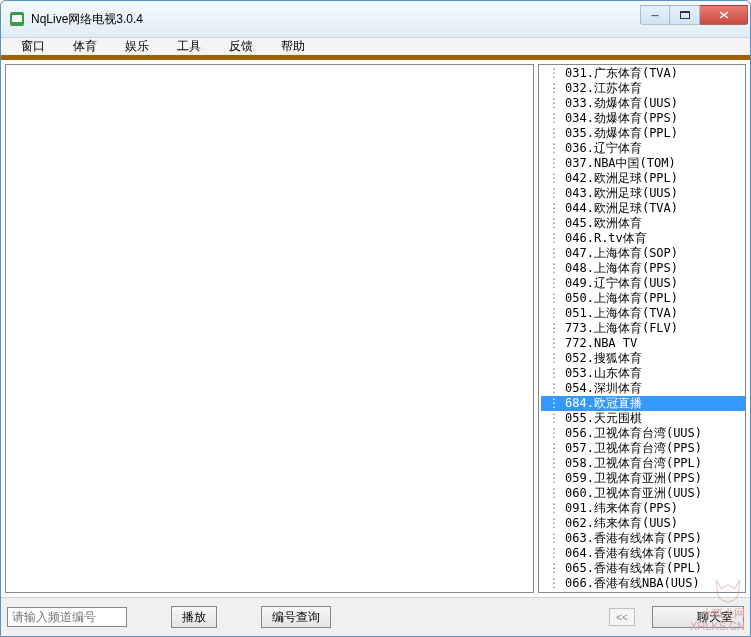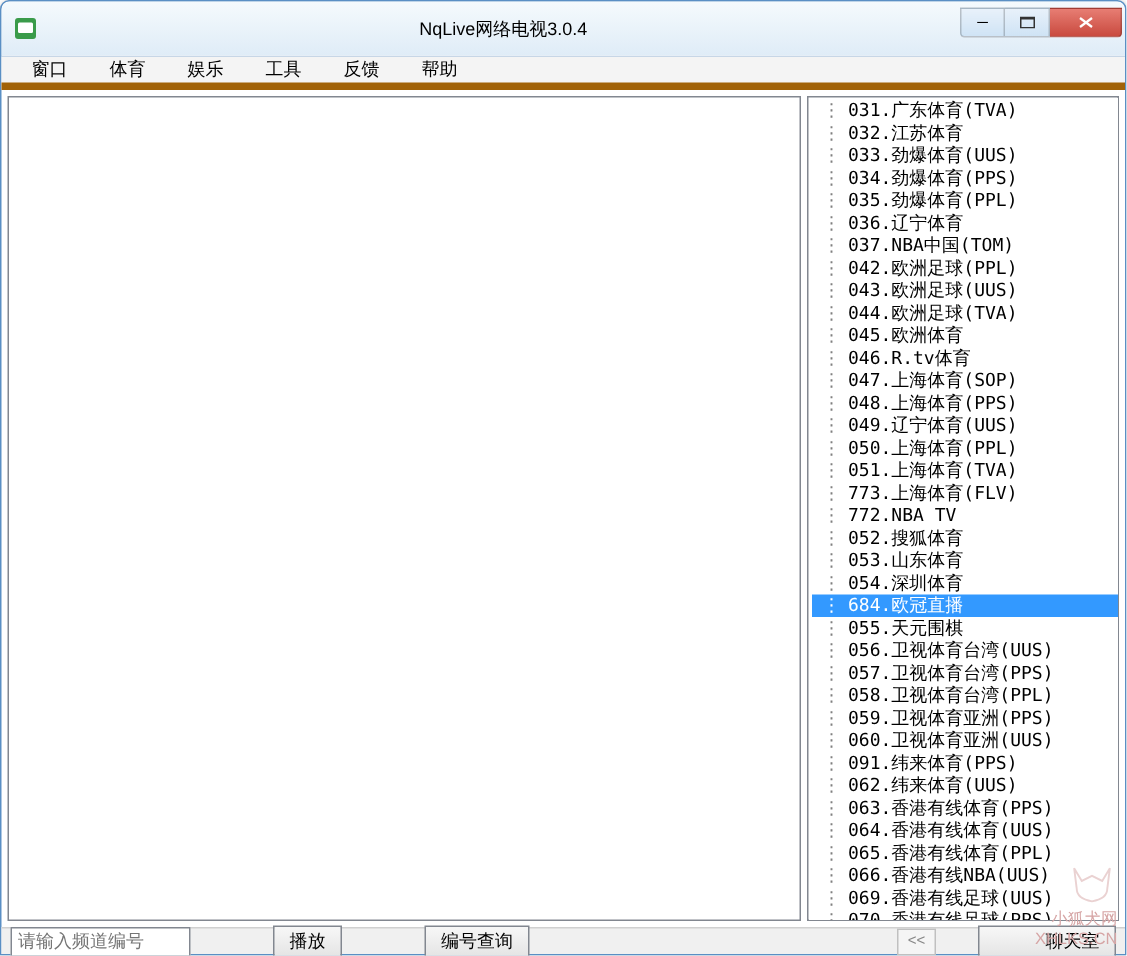--- a/index.html
+++ b/index.html
@@ -1,37 +1,37 @@
 <!DOCTYPE html>
 <html><head>
 <meta charset="utf-8">
 <style>
 * { margin: 0; padding: 0; box-sizing: border-box; }
 body { font-family: "Microsoft YaHei", "SimSun", Tahoma, sans-serif; background: #fff; width: 751px; height: 637px; overflow: hidden; position: relative; }
 .window { width: 751px; height: 637px; border: 1px solid #5a8fc4; border-radius: 6px 6px 0 0; background: #fff; display: flex; flex-direction: column; box-shadow: 0 0 3px rgba(0,0,0,0.2); }
-.titlebar { height: 37px; background: linear-gradient(#f5fafd, #dfecf7); display: flex; align-items: center; border-radius: 6px 6px 0 0; border-bottom: 1px solid #c7d6e6; text-align: center; }
+.titlebar { height: 37px; background: linear-gradient(#f5fafd, #dfecf7); display: flex; align-items: center; border-radius: 6px 6px 0 0; border-bottom: 1px solid #c7d6e6; }
 .titlebar-icon { width: 16px; height: 16px; margin: 0 6px 0 8px; }
 .titlebar-title { font-size: 12px; color: #000; flex: 1; }
 .win-controls { display: flex; height: 20px; margin-right: 2px; margin-top: -8px; }
 .win-btn { width: 30px; height: 20px; border: 1px solid rgba(0,0,0,0.2); display: flex; align-items: center; justify-content: center; font-size: 10px; cursor: pointer; }
 .win-min { background: linear-gradient(#e8f1fa, #cfe3f5); border-radius: 0 0 0 3px; }
 .win-max { background: linear-gradient(#e8f1fa, #cfe3f5); border-left: none; }
 .win-close { width: 48px; background: linear-gradient(#e77d73, #c94a3f); color: #fff; border-left: none; border-radius: 0 0 3px 0; }
 .win-min span, .win-max span { display:block; }
 .menubar { height: 22px; background: #f4f4f4; display: flex; align-items: center; padding: 0 6px; font-size: 12px; border-bottom: 5px solid #a16207; }
 .menu-item { padding: 2px 14px; cursor: pointer; }
 .content { flex: 1; display: flex; padding: 4px; gap: 4px; overflow: hidden; }
 .main-pane { flex: 1; border: 1px solid #828790; background: #fff; }
 .side-pane { width: 208px; display: flex; flex-direction: column; border: 1px solid #828790; background: #fff; overflow: hidden; }
 .tree-wrap { flex: 1; background: #fff; overflow-y: scroll; overflow-x: hidden; font-family: "SimSun", monospace; font-size: 12px; line-height: 15px; padding: 1px 0 0 2px; }
 .tree-row { white-space: nowrap; padding: 0 2px; cursor: default; display: flex; }
 .tree-row .indent { display:inline-block; width: 22px; text-align:center; color:#808080; }
 .tree-row.selected { background: #3399ff; color: #fff; }
 .tree-row.selected .indent { color:#fff; }
-.bottom { height: 18px; border-top: 1px solid #d0d0d0; display: flex; align-items: center; padding: 0 6px; gap: 16px; background: #f0f0f0; justify-content: space-between; }
+.bottom { height: 39px; border-top: 1px solid #d0d0d0; display: flex; align-items: center; padding: 0 6px; gap: 5px; background: #f0f0f0; justify-content: space-between; }
 .ch-input { width: 120px; height: 20px; border: 1px solid #828790; font-size: 12px; padding: 0 4px; color: #888; font-family: "SimSun"; }
 .btn { height: 22px; padding: 0 10px; font-size: 12px; border: 1px solid #828790; background: linear-gradient(#f7f7f7,#e4e4e4); cursor: pointer; font-family: "SimSun"; margin-left: 39px; }
 .collapse-btn { width: 26px; height: 18px; border: 1px solid #c0c0c0; background: #f5f5f5; display:flex; align-items:center; justify-content:center; font-size:10px; color:#888; cursor:pointer; margin-left:auto; }
 .chat-btn { margin-left: 12px; padding-left: 44px; }
 .watermark { position: absolute; right: 6px; bottom: 4px; font-size: 11px; color: #d6a5a5; text-align: right; pointer-events: none; line-height: 13px; }
 .watermark .fox { width: 34px; height: 28px; opacity: 0.5; margin-left:auto; }
 
 .tree-wrap::-webkit-scrollbar { width: 17px; }
 .tree-wrap::-webkit-scrollbar-track { background: #f0f0f0; border-left:1px solid #d4d4d4; }
 .tree-wrap::-webkit-scrollbar-thumb { background: #cdcdcd; border:1px solid #a6a6a6; }

